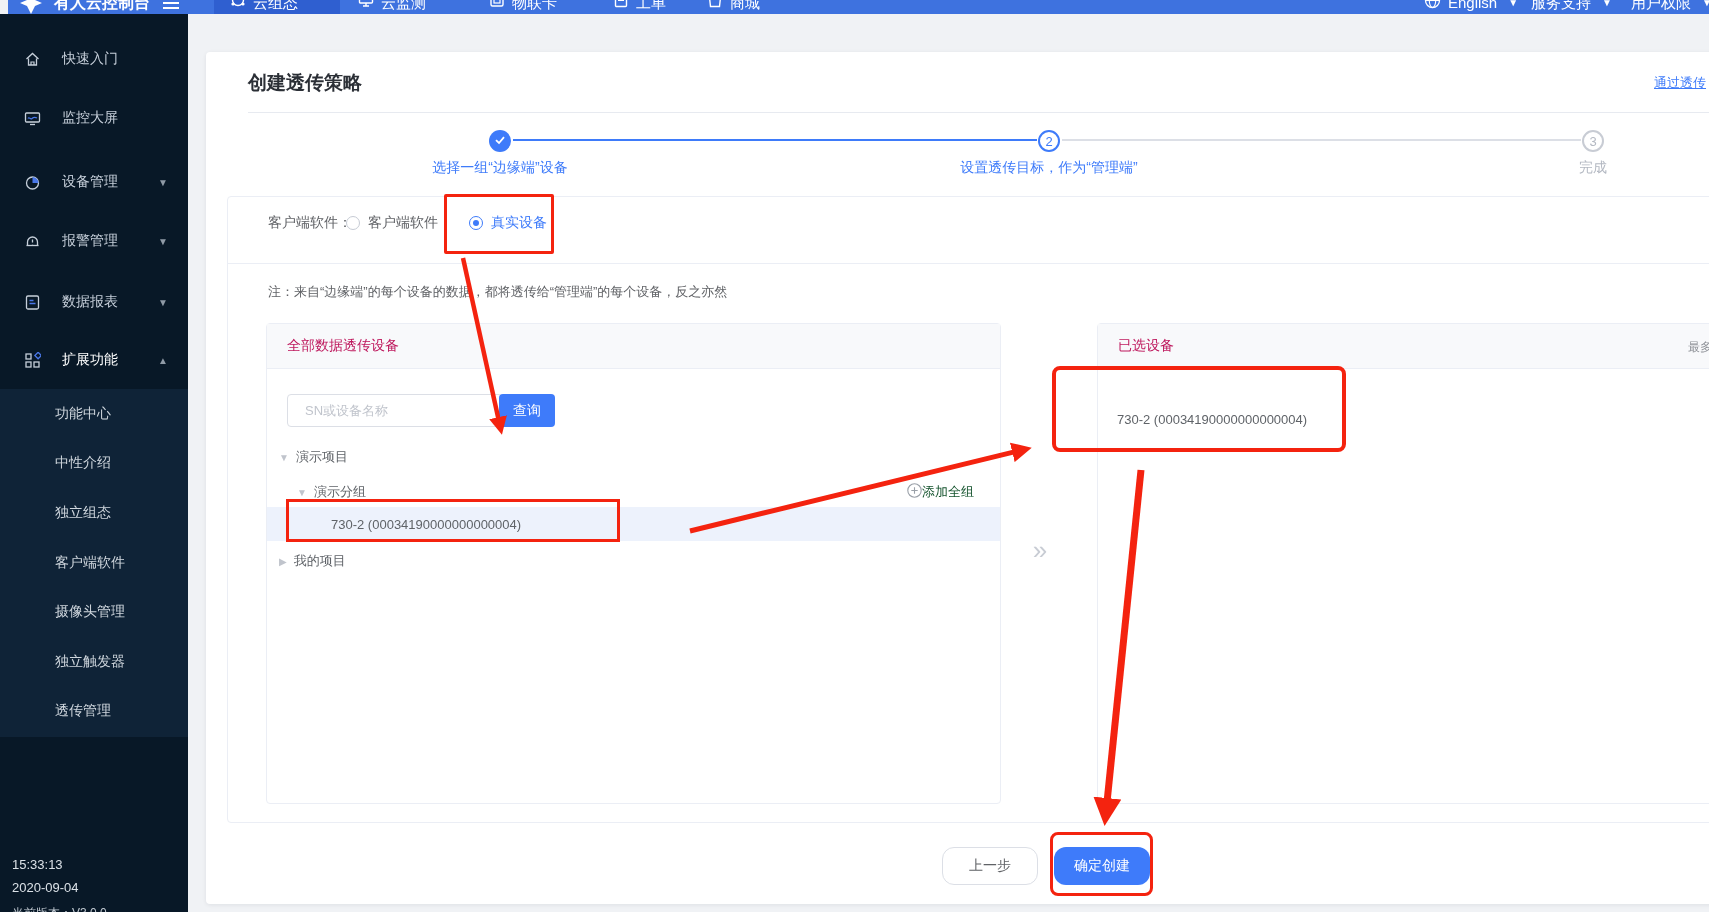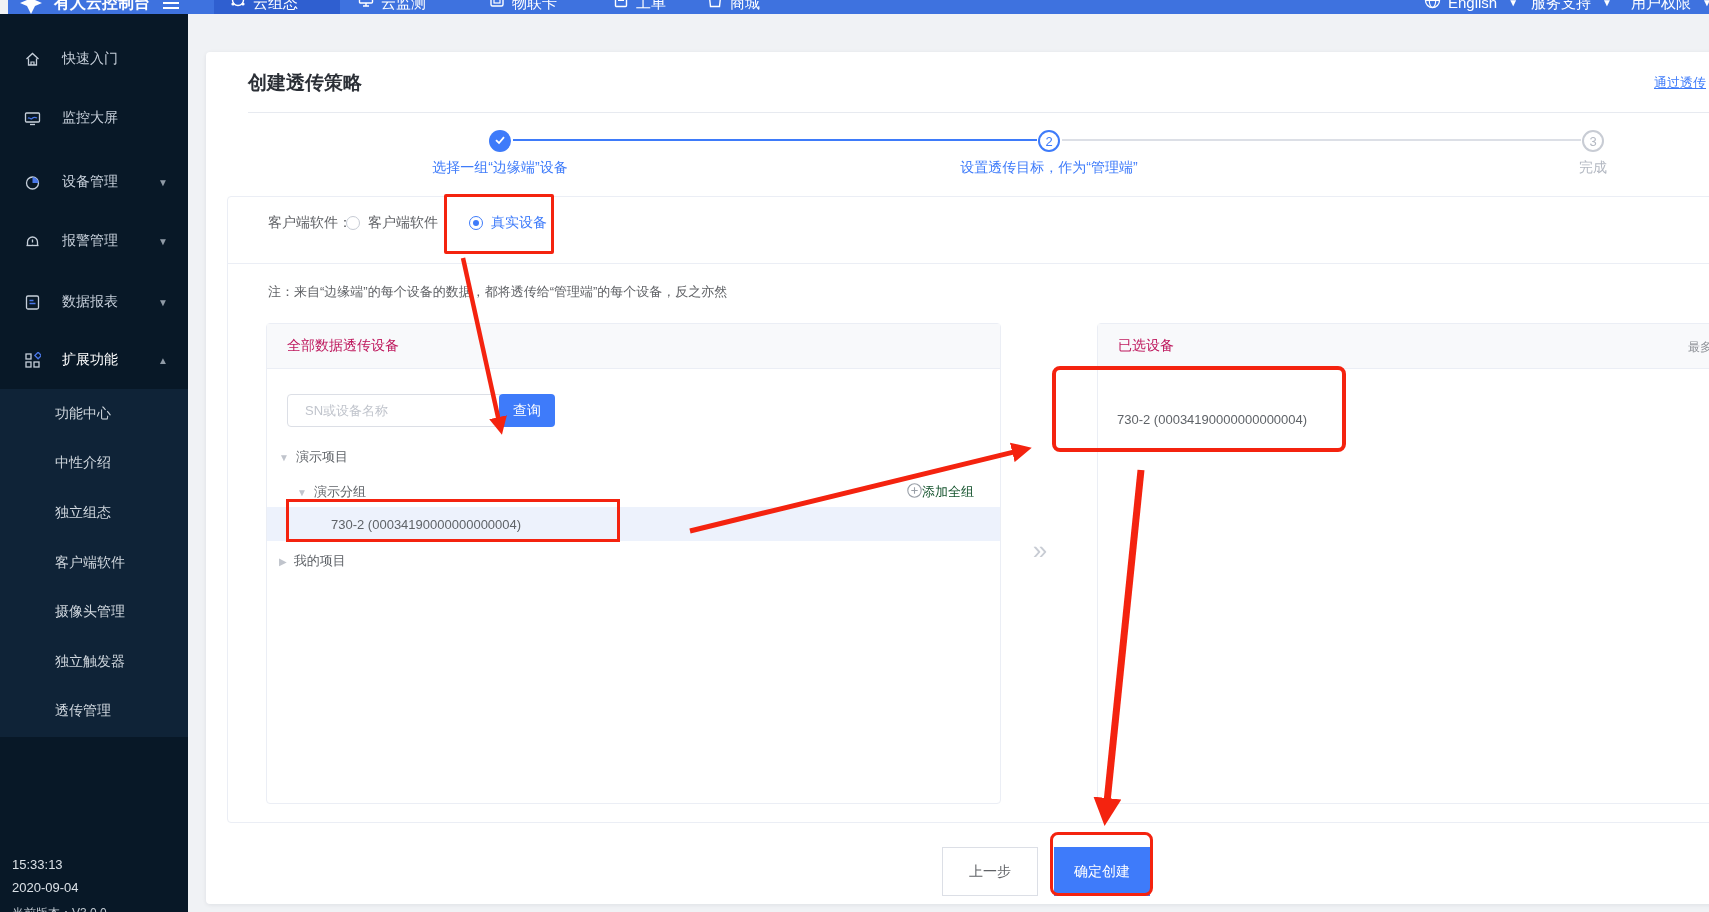--- a/index.html
+++ b/index.html
@@ -60,21 +60,21 @@
   .search-input{position:absolute;left:20px;top:70px;width:216px;height:33px;border:1px solid #dcdfe6;border-radius:4px;box-sizing:border-box;padding:0 17px;font-size:13px;color:#606266;outline:none;font-family:inherit;}
   .search-input::placeholder{color:#c0c4cc;}
   .btn-query{position:absolute;left:232px;top:70px;width:56px;height:33px;background:#3e7bfa;color:#fff;border:none;border-radius:4px;font-size:14px;cursor:pointer;font-family:inherit;}
   .tree-row{position:absolute;left:0;width:100%;height:30px;display:flex;align-items:center;font-size:13px;color:#5f6368;cursor:pointer;box-sizing:border-box;}
   .tree-caret{color:#c0c4cc;font-size:10px;margin-right:7px;}
   .tree-selected{background:#edf2fc;height:34px;}
   .add-group{position:absolute;right:26px;top:0;height:30px;display:flex;align-items:center;color:#14532d;font-size:13px;cursor:pointer;}
   .sel-device{position:absolute;left:19px;top:88px;font-size:13px;color:#5f6368;}
   .dbl-chevron{position:absolute;left:795px;top:338px;width:34px;text-align:center;font-size:26px;color:#c8ccd4;}
   
-  .btn{position:absolute;top:795px;width:96px;height:49px;border-radius:0;font-size:14px;cursor:pointer;font-family:inherit;box-sizing:border-box;}
+  .btn{position:absolute;top:795px;width:96px;height:38px;border-radius:12px;font-size:14px;cursor:pointer;font-family:inherit;box-sizing:border-box;}
   .btn-prev{left:736px;background:#fff;border:1px solid #dcdfe6;color:#606266;}
   .btn-submit{left:848px;background:#3e7bfa;border:none;color:#ffffff;}
   
   .red-rect{position:absolute;border:3px solid #f4230f;box-sizing:border-box;z-index:50;pointer-events:none;}
   .anno-svg{position:absolute;left:0;top:0;width:1709px;height:912px;z-index:49;pointer-events:none;}
 </style>
 </head>
 <body>
 
 <div class="navbar">

